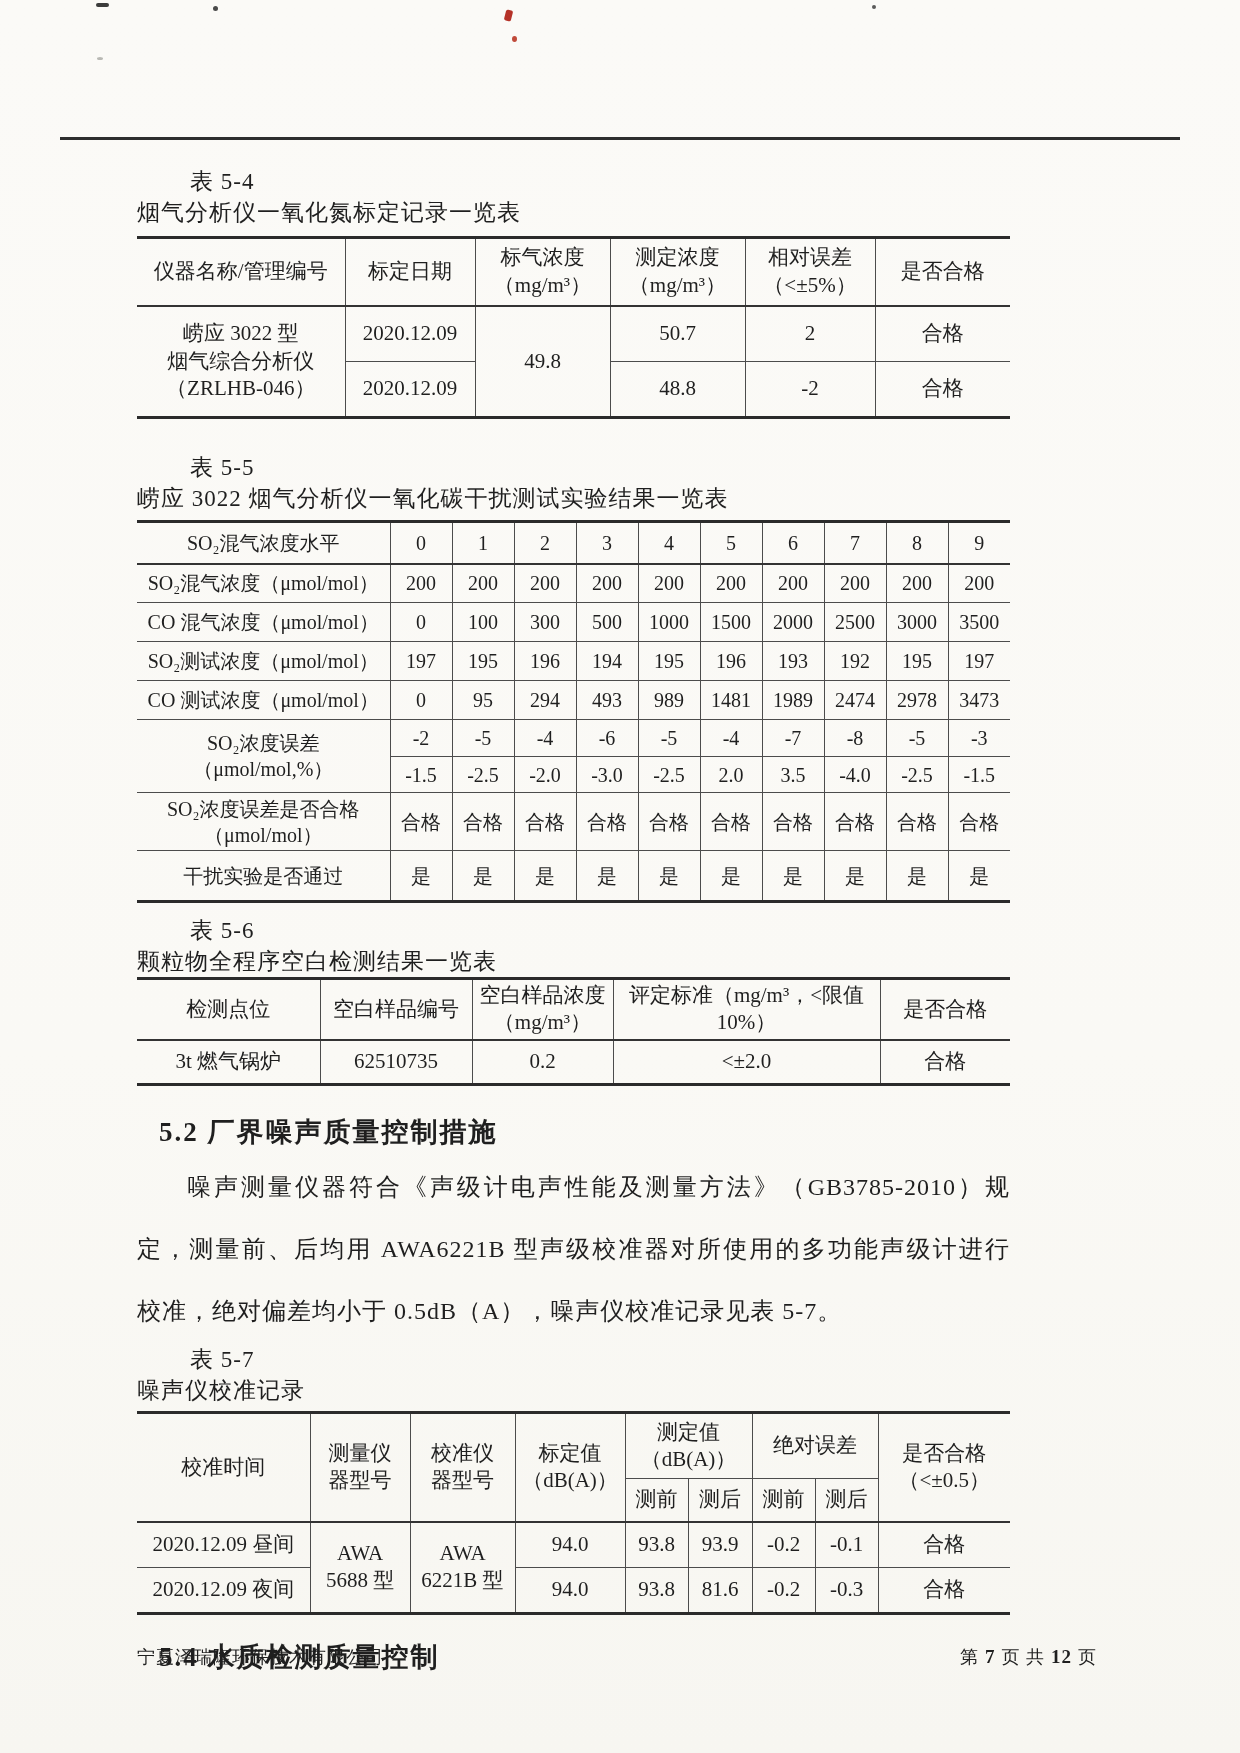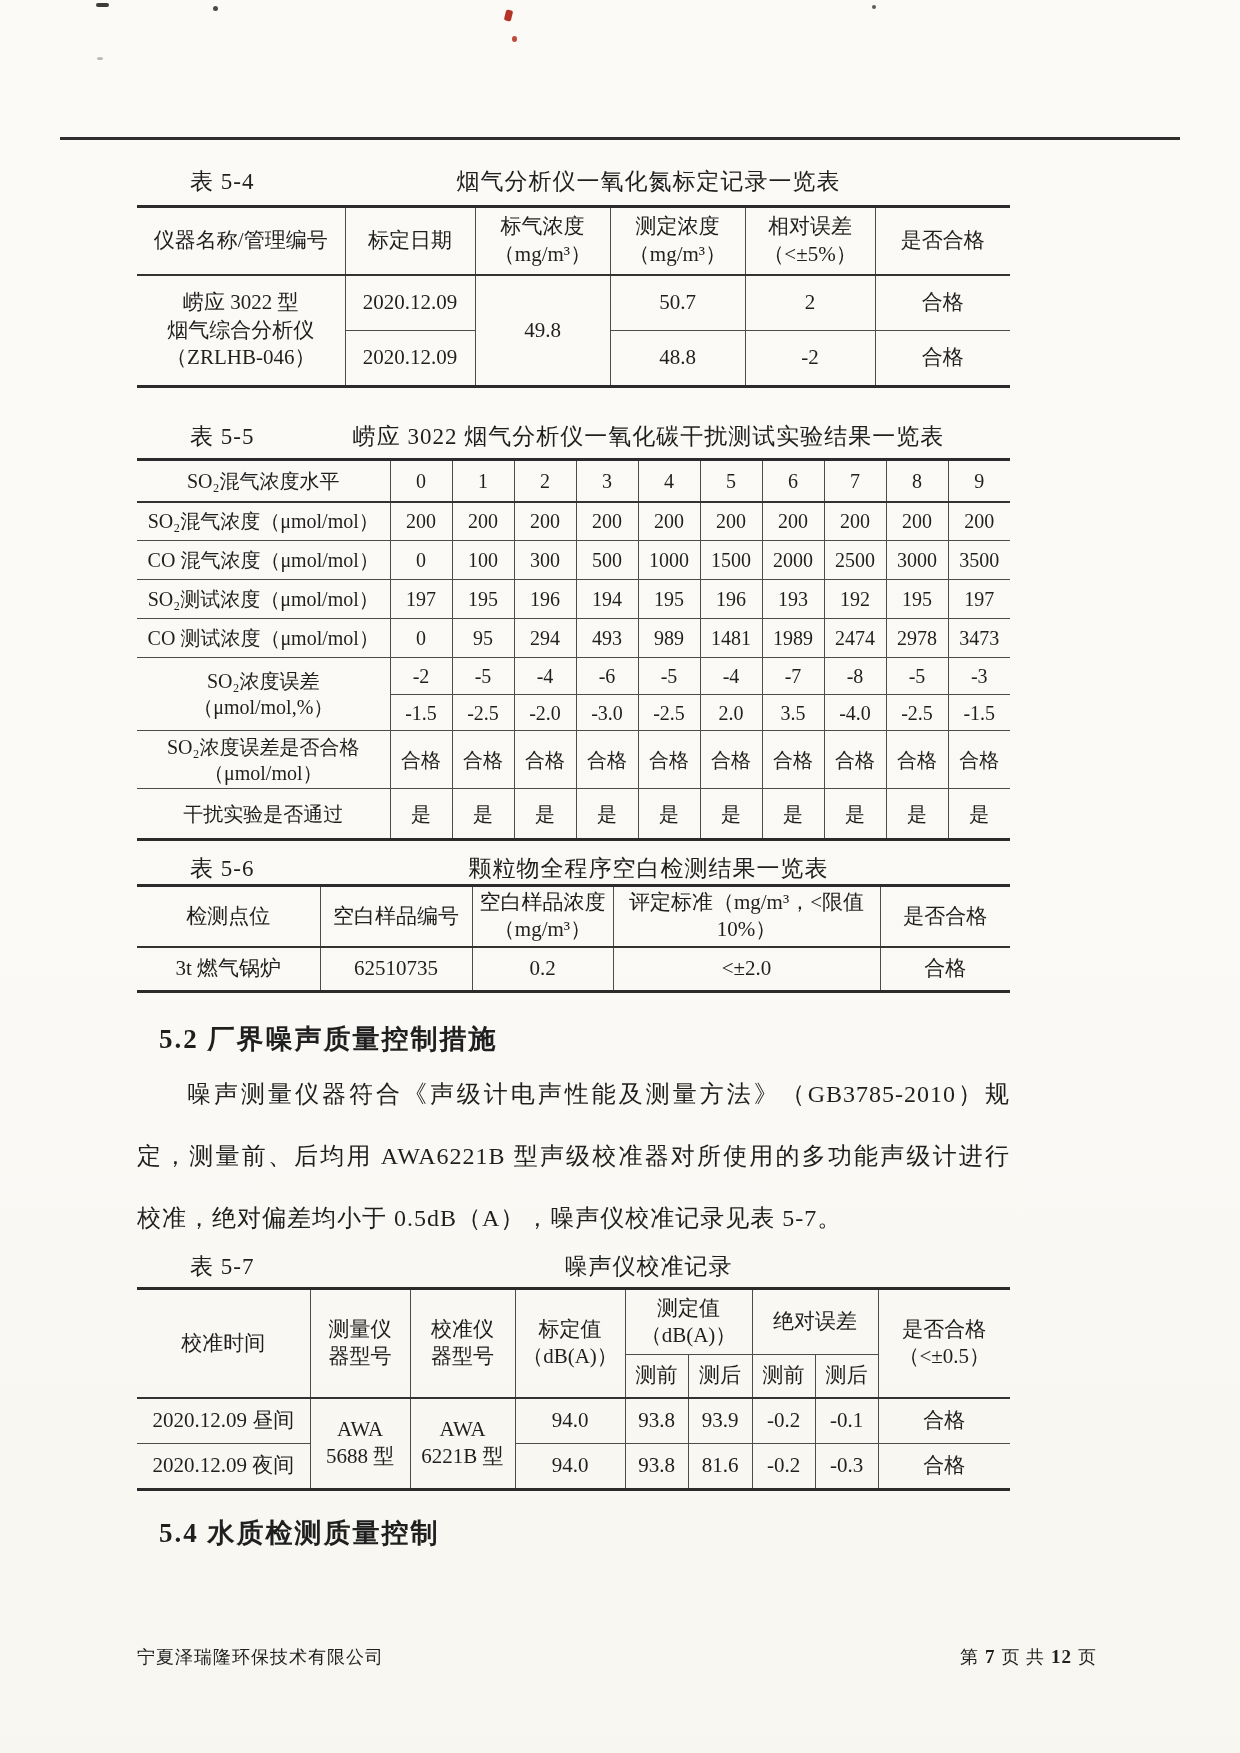--- a/index.html
+++ b/index.html
@@ -25,21 +25,21 @@
   
   .hdr { padding-top:128px; margin:0 60px 0 60px; }
   .hdr-row { display:flex; align-items:baseline; font-size:20px; letter-spacing:1px; }
   .doc-code { padding-left:100px; font-family:"Liberation Serif","DejaVu Serif",serif; }
   .hdr-title { margin-left:22px; }
   .hdr-rule { height:3px; background:#2e2e2e; margin-top:9px; }
 
   .content { margin-left:137px; width:873px; }
 
   
-  .cap { display:flex; align-items:flex-start; font-size:23px; letter-spacing:1px; }
+  .cap { display:flex; align-items:flex-start; font-size:23px; letter-spacing:1px;flex-direction:column; }
   .cap-label { padding-left:53px; min-width:97px; white-space:nowrap; }
   .cap-title { flex:1; text-align:center; }
   .cap54 { margin-top:26px; }
   .cap55 { margin-top:33px; }
   .cap56 { margin-top:12px; }
   .cap57 { margin-top:2px; }
 
   
   .t { border-collapse:collapse; table-layout:fixed; width:873px;
        border-top:3px solid #2b2b2b; border-bottom:3px solid #2b2b2b; }

